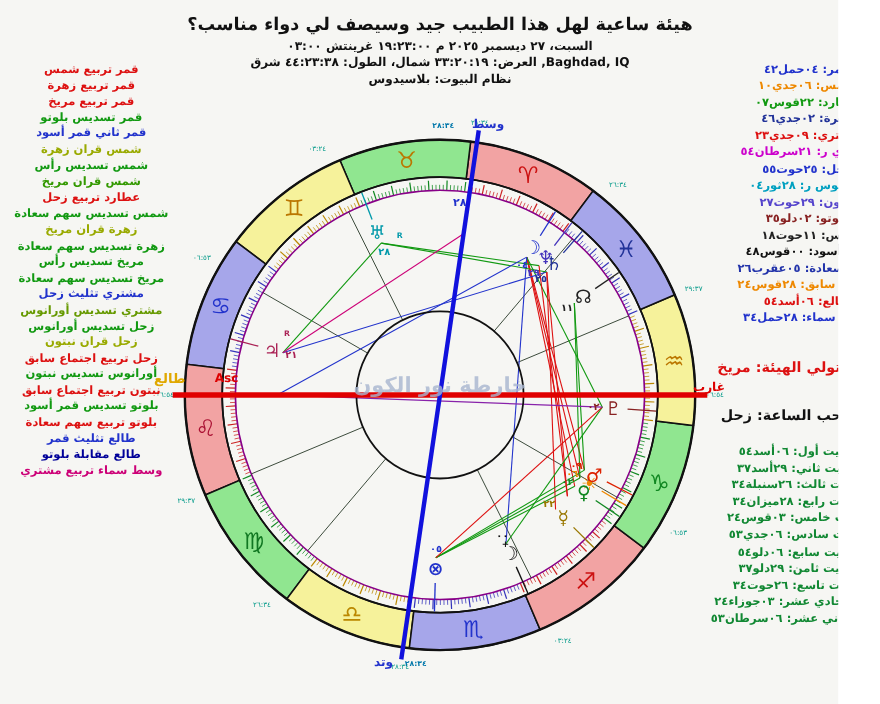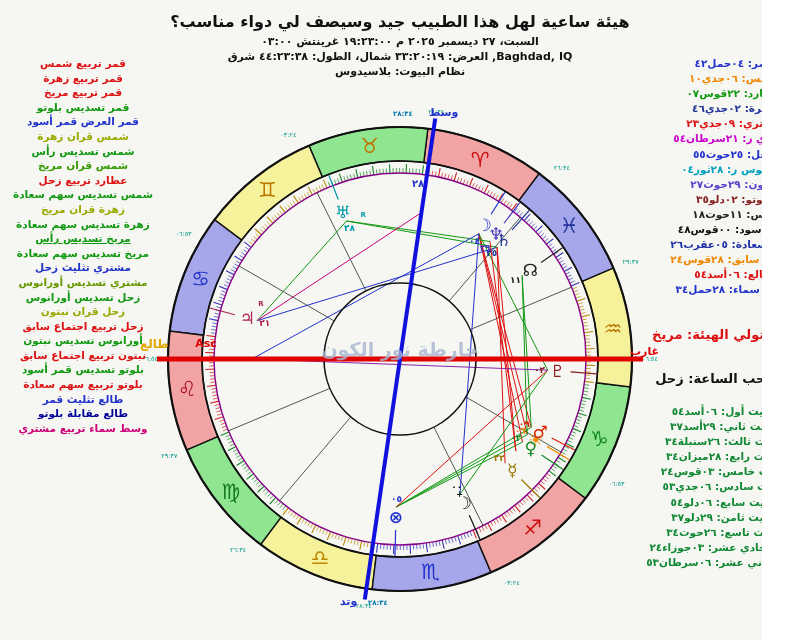--- a/index.html
+++ b/index.html
@@ -27,29 +27,29 @@
     <div class="title-sub">السبت، ٢٧ ديسمبر ٢٠٢٥ م ١٩:٢٣:٠٠ غرينتش ٠٣:٠٠</div>
     <div class="title-sub">Baghdad, IQ, العرض: ٣٣:٢٠:١٩ شمال، الطول: ٤٤:٢٣:٣٨ شرق</div>
     <div class="title-sub">نظام البيوت: بلاسيدوس</div>
   </div>
 
   <div class="abs col aspects-col">
       <div style="color: rgb(221, 17, 17);">قمر تربيع شمس</div>
       <div style="color: rgb(221, 17, 17);">قمر تربيع زهرة</div>
       <div style="color: rgb(221, 17, 17);">قمر تربيع مريخ</div>
       <div style="color: rgb(17, 153, 17);">قمر تسديس بلوتو</div>
-      <div style="color: rgb(34, 51, 204);">قمر العرض قمر أسود</div>
+      <div style="color: rgb(34, 51, 204);">قمر ثاني قمر أسود</div>
       <div style="color: rgb(153, 170, 0);">شمس قران زهرة</div>
       <div style="color: rgb(17, 153, 17);">شمس تسديس رأس</div>
       <div style="color: rgb(51, 153, 0);">شمس قران مريخ</div>
       <div style="color: rgb(221, 17, 17);">عطارد تربيع زحل</div>
       <div style="color: rgb(17, 153, 17);">شمس تسديس سهم سعادة</div>
       <div style="color: rgb(153, 170, 0);">زهرة قران مريخ</div>
       <div style="color: rgb(17, 153, 17);">زهرة تسديس سهم سعادة</div>
-      <div style="color: rgb(17, 153, 17); text-decoration: underline;">مريخ تسديس رأس</div>
+      <div style="color: rgb(17, 153, 17);">مريخ تسديس رأس</div>
       <div style="color: rgb(17, 153, 17);">مريخ تسديس سهم سعادة</div>
       <div style="color: rgb(34, 51, 204);">مشتري تثليث زحل</div>
       <div style="color: rgb(102, 153, 0);">مشتري تسديس أورانوس</div>
       <div style="color: rgb(17, 153, 17);">زحل تسديس أورانوس</div>
       <div style="color: rgb(153, 170, 0);">زحل قران نبتون</div>
       <div style="color: rgb(221, 17, 17);">زحل تربيع اجتماع سابق</div>
       <div style="color: rgb(17, 153, 17);">أورانوس تسديس نبتون</div>
       <div style="color: rgb(221, 17, 17);">نبتون تربيع اجتماع سابق</div>
       <div style="color: rgb(17, 153, 17);">بلوتو تسديس قمر أسود</div>
       <div style="color: rgb(221, 17, 17);">بلوتو تربيع سهم سعادة</div>

